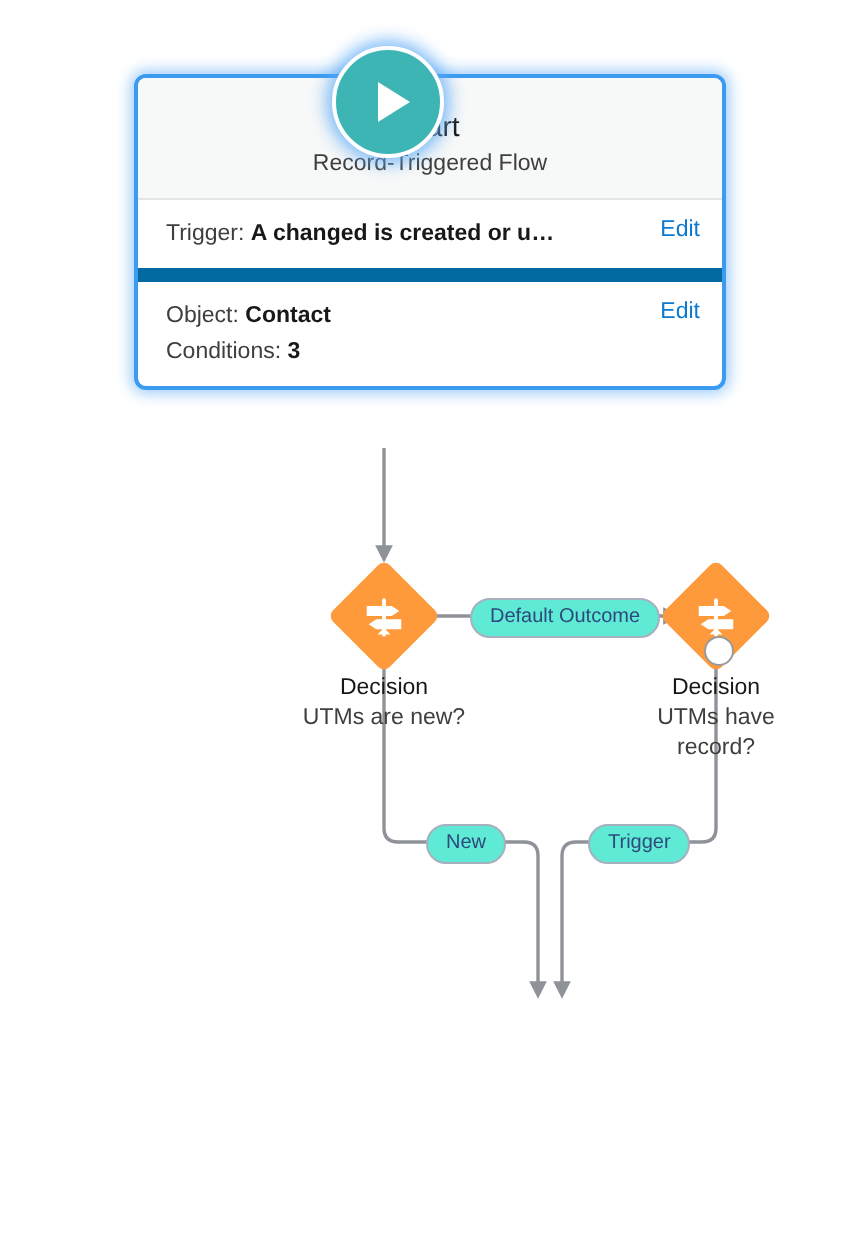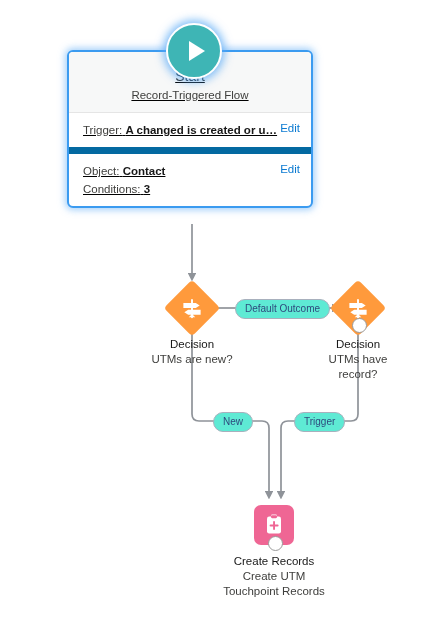--- a/index.html
+++ b/index.html
@@ -10,21 +10,21 @@
     overflow:hidden;
     position:relative;
     -webkit-font-smoothing:antialiased;
   }
   #canvas{position:absolute;inset:0;}
 
   
   #wires{position:absolute;left:0;top:0;width:421px;height:621px;pointer-events:none;}
 
   
-  .start-wrap{position:absolute;left:67px;top:50px;width:246px;text-decoration:underline;}
+  .start-wrap{position:absolute;left:67px;top:37px;width:296px;}
   .start-card{
     border:2px solid #3b9bf0;
     border-radius:6px;
     background:#ffffff;
     box-shadow:0 0 7px 2px rgba(90,170,245,.55);
     overflow:hidden;
   }
   .start-header{
     background:#f7f8f8;
     border-bottom:1px solid #e5e5e5;
@@ -196,34 +196,20 @@
           <path d="M21 13 H8 l-4 2.6 4 2.6 h13 z" fill="#ffffff"></path>
           <path d="M12 17.5 l3.4 3.4 H8.6 z" fill="#ffffff"></path>
         </svg>
       </div>
     </div>
     <div class="endcircle" style="left:36.5px;top:30px;"></div>
     <div class="node-label">Decision</div>
     <div class="node-sub">UTMs have record?</div>
   </div>
 
-  <div class="node" style="left:212px;top:505px;width:124px;">
-    <div class="sq">
-      <svg width="24" height="24" viewBox="0 0 24 24">
-        <rect x="5" y="3.5" width="14" height="17" rx="2.2" fill="#ffffff"></rect>
-        <rect x="9" y="1.6" width="6" height="3.6" rx="1.3" fill="#ffffff"></rect>
-        <rect x="9" y="2.2" width="6" height="3" rx="1.1" fill="#ef6694"></rect>
-        <rect x="11.1" y="8" width="1.9" height="9" rx="0.9" fill="#ef6694"></rect>
-        <rect x="7.6" y="11.5" width="9" height="1.9" rx="0.9" fill="#ef6694"></rect>
-      </svg>
-    </div>
-    <div class="endcircle" style="left:55.5px;top:31px;"></div>
-    <div class="node-label">Create Records</div>
-    <div class="node-sub" style="max-width:118px;">Create UTM Touchpoint Records</div>
-  </div>
 
   <div class="pill" style="left:235px;top:299px;">Default Outcome</div>
 
   <div class="pill" style="left:213px;top:412px;">New</div>
 
   <div class="pill" style="left:294px;top:412px;">Trigger</div>
 
 </div>
 
 </body></html>

